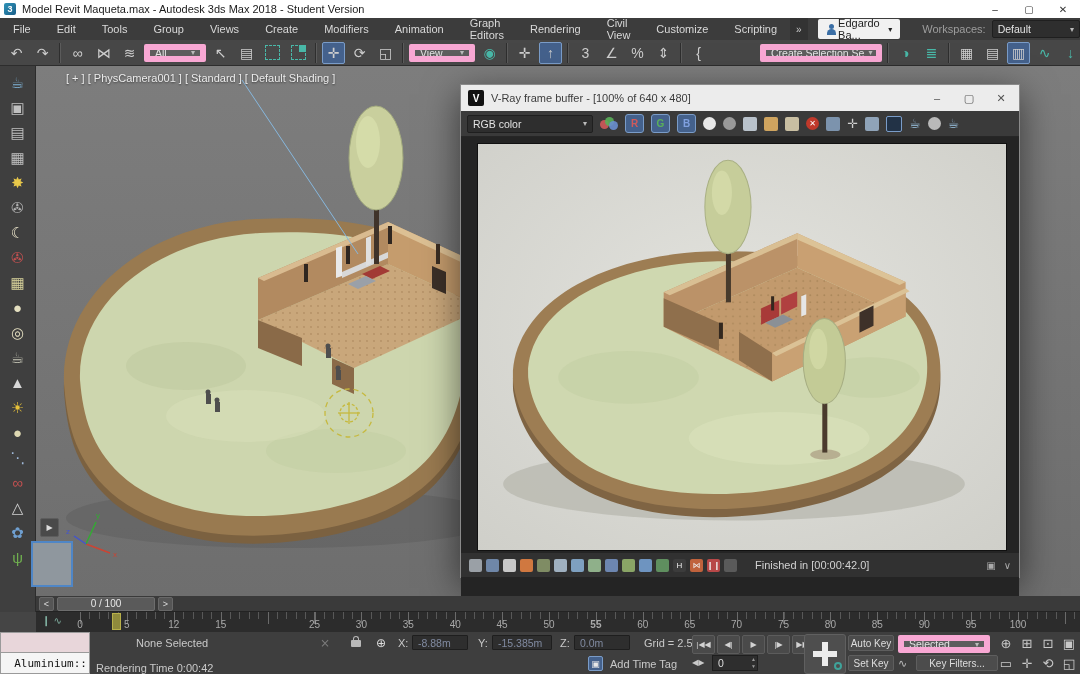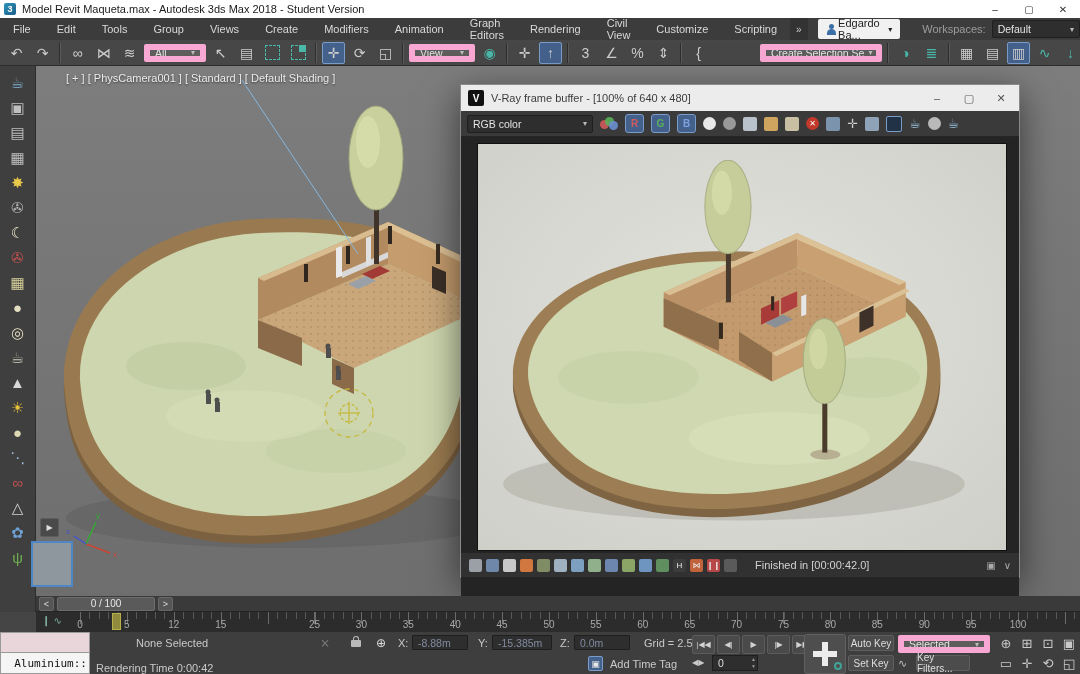--- a/index.html
+++ b/index.html
@@ -463,21 +463,21 @@
       <div class="tick-label" style="left: 90.9px;">5</div>
       <div class="tick-label" style="left: 137.8px;">12</div>
       <div class="tick-label" style="left: 184.7px;">15</div>
       <div class="tick-label" style="left: 231.6px; margin-top: 28px;">20</div>
       <div class="tick-label" style="left: 278.5px;">25</div>
       <div class="tick-label" style="left: 325.4px;">30</div>
       <div class="tick-label" style="left: 372.3px;">35</div>
       <div class="tick-label" style="left: 419.2px;">40</div>
       <div class="tick-label" style="left: 466.1px;">45</div>
       <div class="tick-label" style="left: 513px;">50</div>
-      <div class="tick-label" style="left: 559.9px;">55</div>
+      <div class="tick-label" style="left: 559.9px; font-weight: bold;">55</div>
       <div class="tick-label" style="left: 606.8px;">60</div>
       <div class="tick-label" style="left: 653.7px;">65</div>
       <div class="tick-label" style="left: 700.6px;">70</div>
       <div class="tick-label" style="left: 747.5px;">75</div>
       <div class="tick-label" style="left: 794.4px;">80</div>
       <div class="tick-label" style="left: 841.3px;">85</div>
       <div class="tick-label" style="left: 888.2px;">90</div>
       <div class="tick-label" style="left: 935.1px;">95</div>
       <div class="tick-label" style="left: 982px;">100</div>
     </div>
@@ -525,21 +525,21 @@
         <span class="h"></span>
         <span class="k"></span>
     </div>
     <div class="abs sbbtn" style="left:848px;top:3px;width:46px;height:16px;">Auto Key</div>
     <div class="abs sbbtn" style="left:848px;top:23px;width:46px;height:16px;">Set Key</div>
     <div class="abs dd dd-light" style="left:898px;top:3px;width:92px;">
       <span>Selected</span>
       <span class="arr">▾</span>
     </div>
     <span class="abs sb-brighticon" style="left:898px;top:25px;font-size:11px;color:#b9b9b9;">∿</span>
-    <div class="abs sbbtn" style="left:916px;top:23px;width:54px;height:16px;">Key Filters...</div>
+    <div class="abs sbbtn" style="left:916px;top:23px;width:82px;height:16px;">Key Filters...</div>
 
     <div class="abs navgrid" id="nav-grid">
         <div class="navi">⊕</div>
         <div class="navi">⊞</div>
         <div class="navi">⊡</div>
         <div class="navi">▣</div>
         <div class="navi">▭</div>
         <div class="navi">✛</div>
         <div class="navi">⟲</div>
         <div class="navi">◱</div>

